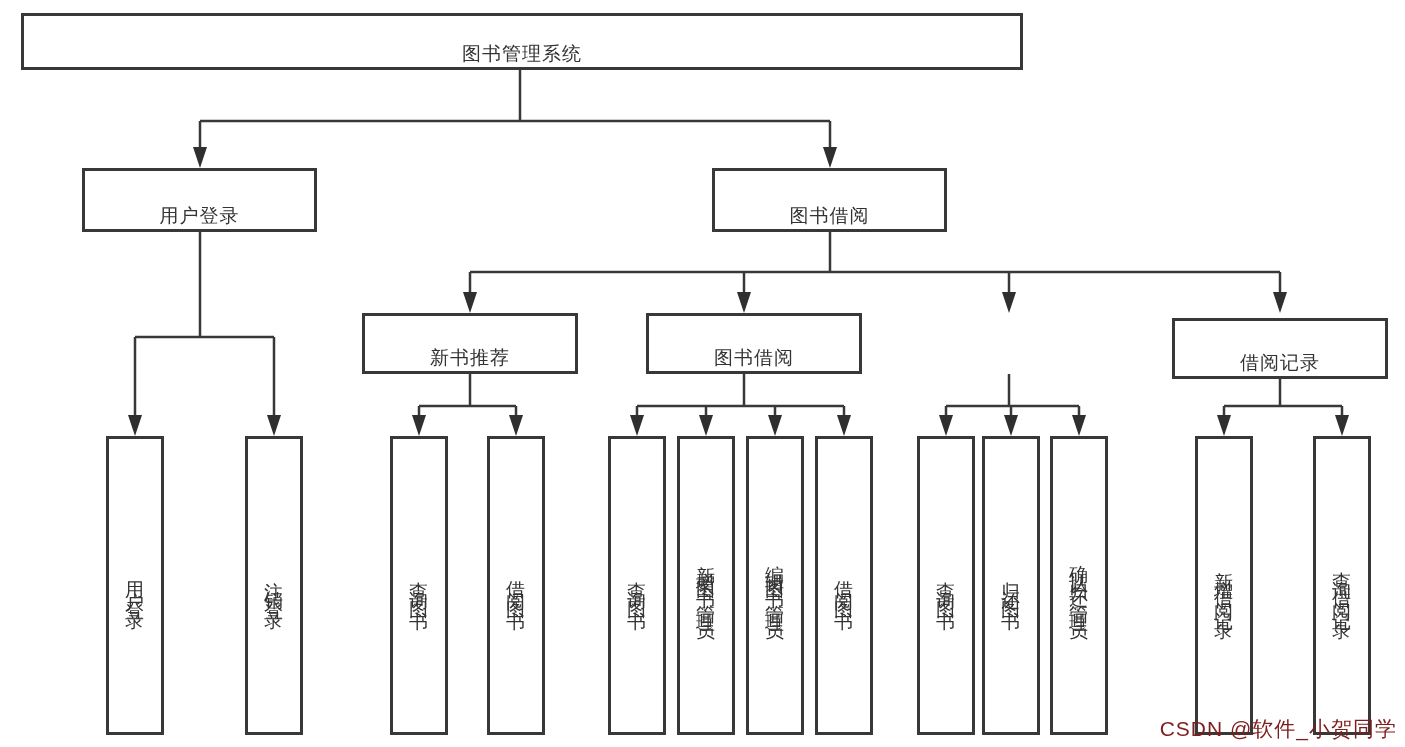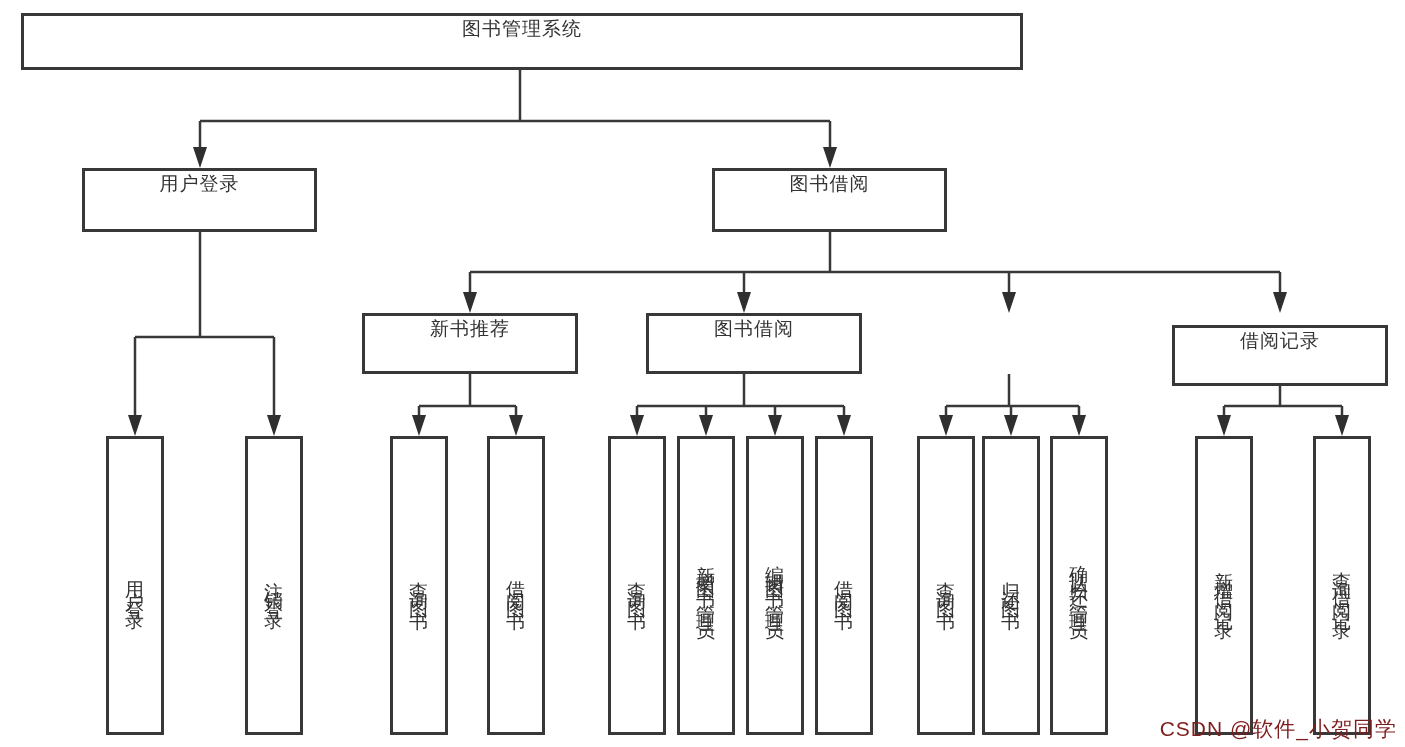--- a/index.html
+++ b/index.html
@@ -21,21 +21,21 @@
     width: 1405px;
     height: 747px;
     z-index: 1;
   }
   .node {
     position: absolute;
     box-sizing: border-box;
     background: #ffffff;
     border: 3px solid #383838;
     display: flex;
-    align-items: flex-start;
+    align-items: flex-end;
     justify-content: center;
     color: #333333;
     z-index: 2;
   }
   .node.h-label {
     font-size: 19px;
     letter-spacing: 1px;
     white-space: nowrap;
   }
   .leaf {
@@ -133,21 +133,21 @@
   <div class="node h-label" style="left:712px; top:168px; width:235px; height:64px;">
     <span>图书借阅</span>
   </div>
 
   <div class="node h-label" style="left:362px; top:313px; width:216px; height:61px;">
     <span>新书推荐</span>
   </div>
   <div class="node h-label" style="left:636px; top:313px; width:216px; height:61px;margin-left:10px;">
     <span>图书借阅</span>
   </div>
-  <div class="node h-label" style="left:1172px; top:325px; width:216px; height:61px;">
+  <div class="node h-label" style="left:1172px; top:318px; width:216px; height:61px;">
     <span>借阅记录</span>
   </div>
 
   <div class="leaf" style="left:106px;">
     <span class="v-label">用户登录</span>
   </div>
   <div class="leaf" style="left:245px;">
     <span class="v-label">注销登录</span>
   </div>
 

